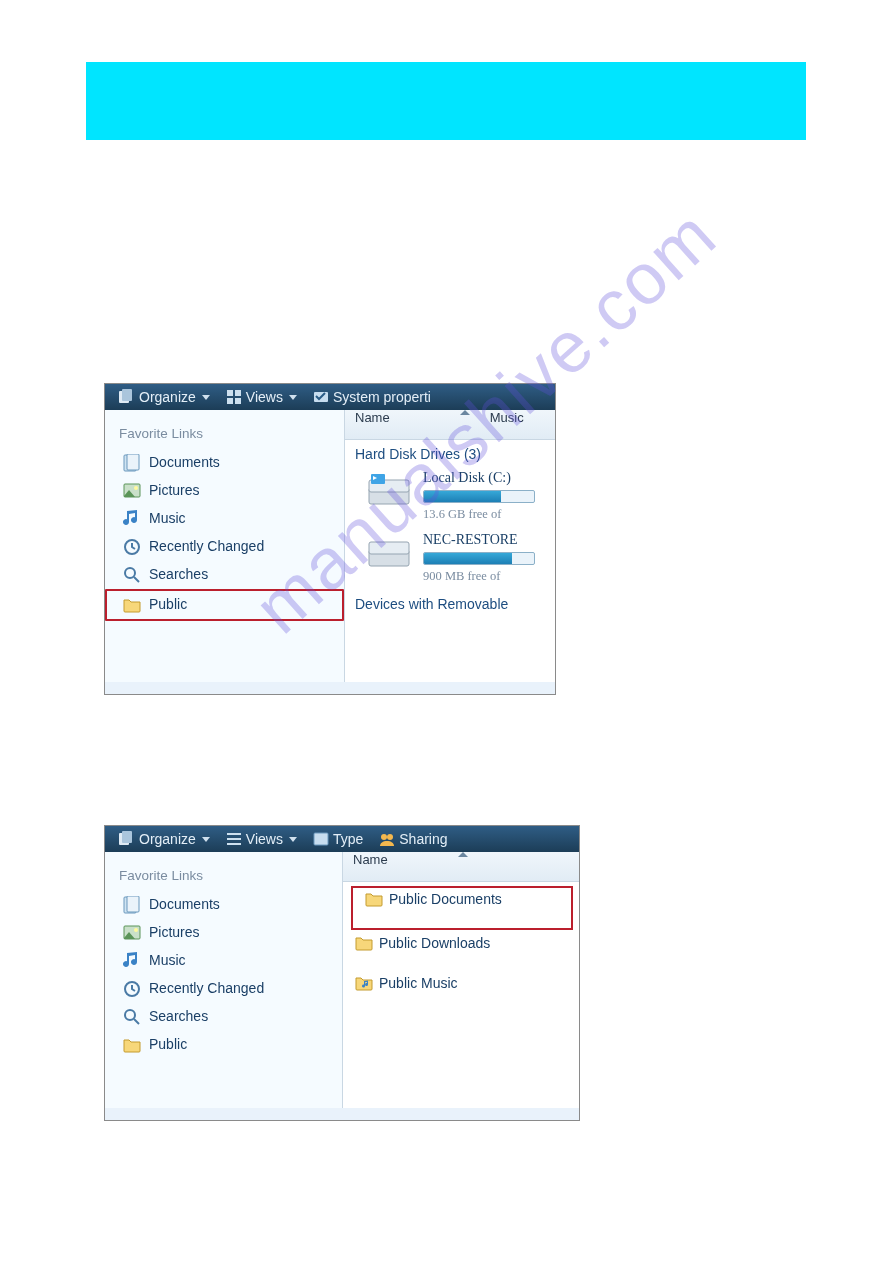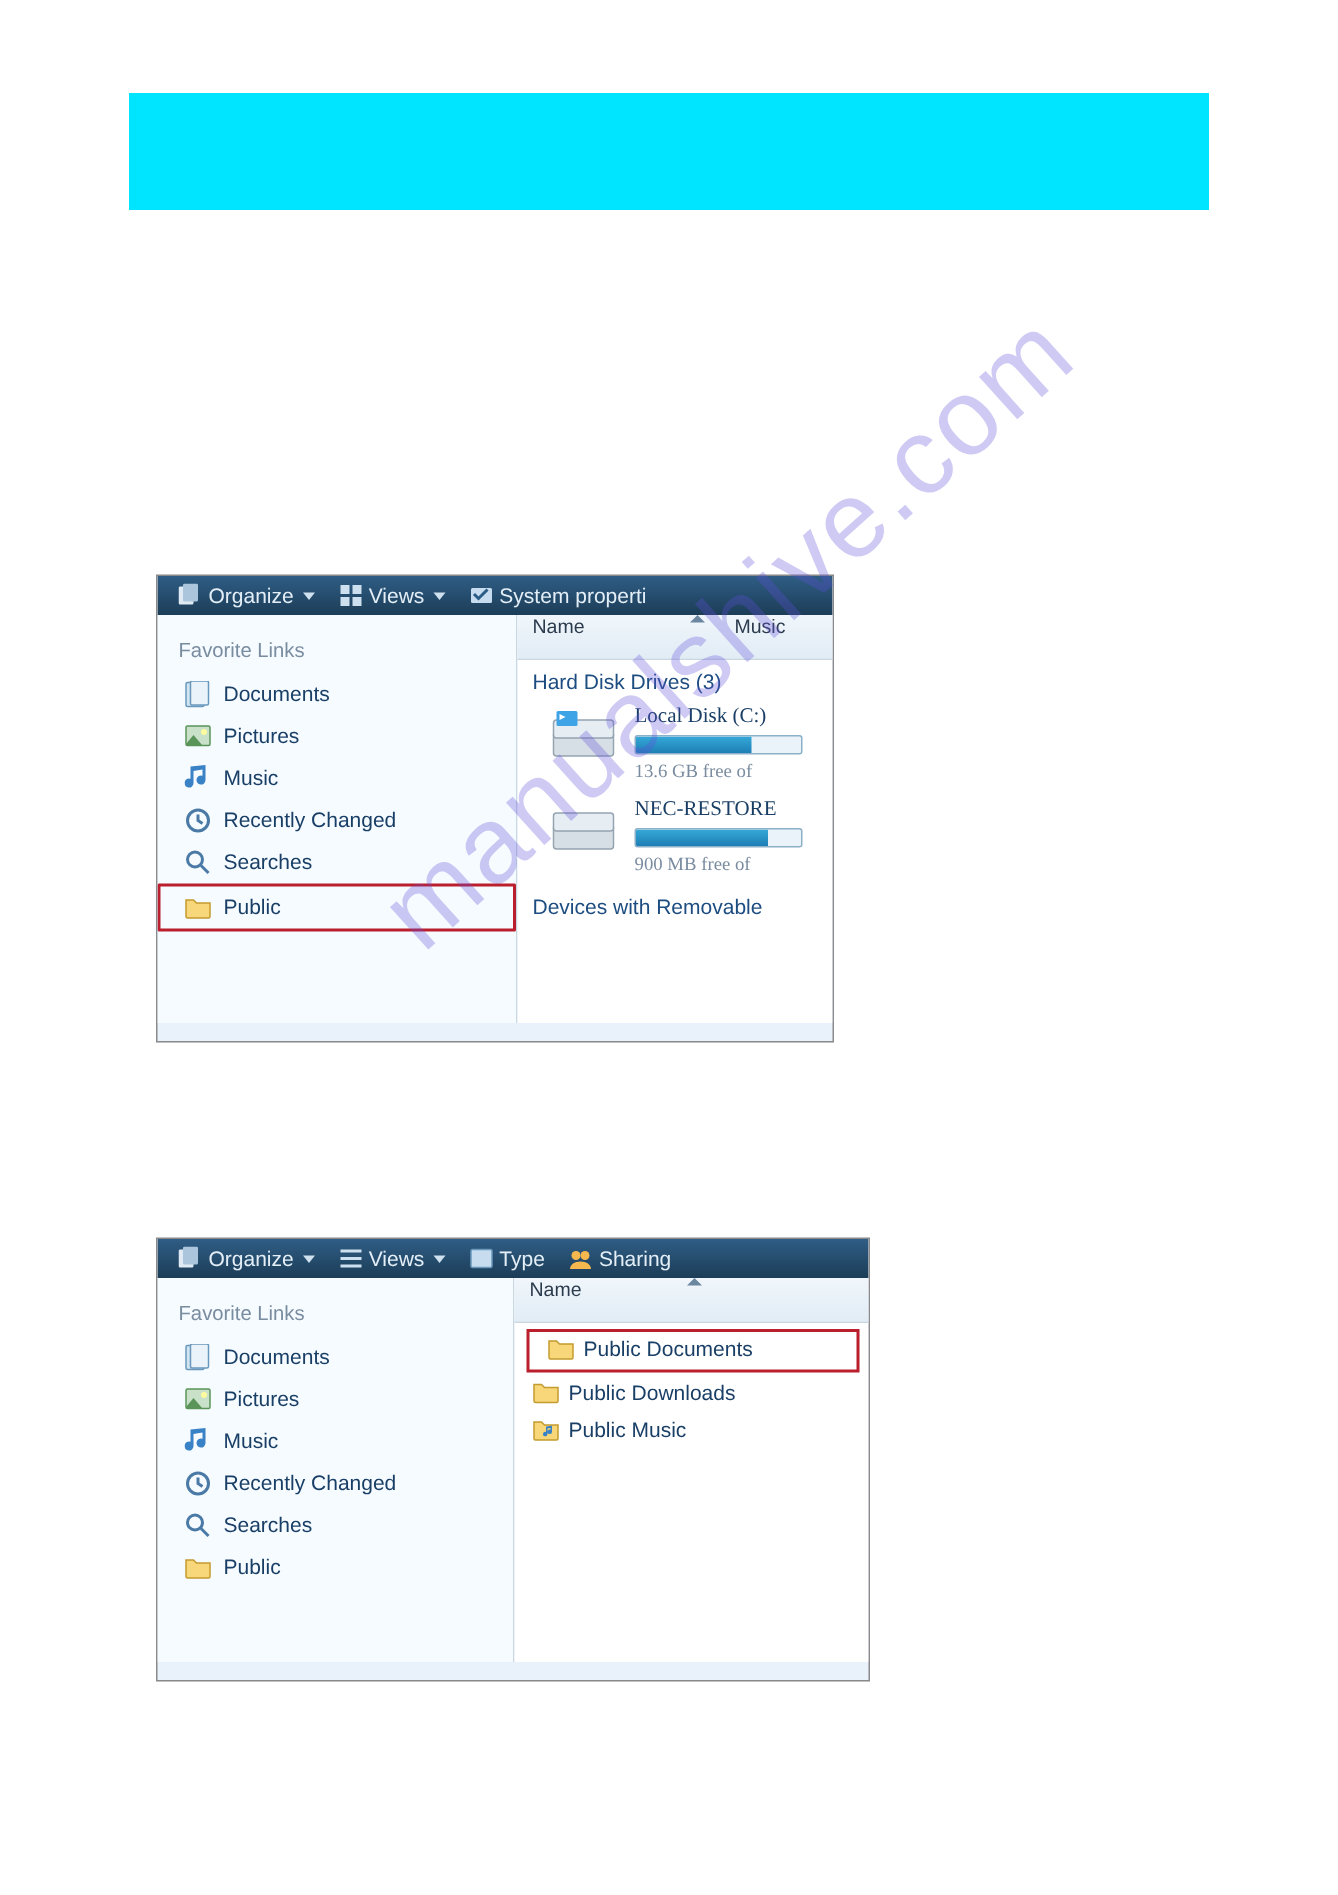--- a/index.html
+++ b/index.html
@@ -134,21 +134,21 @@
   }
   .capacity-fill {
     height: 100%;
     background: linear-gradient(#36a8d8, #1d7fb5);
   }
   .drive-free { color: #7a8ca0; font-size: 12.5px; }
   .folder-row {
     display: flex;
     align-items: center;
     gap: 6px;
-    padding: 3px 6px 6px 12px;
+    padding: 3px 6px 21px 12px;
     font-size: 14px;
     color: #1a3f66;
   }
   .folder-icon { width: 18px; height: 16px; display: inline-flex; }
   .folder-highlight { border: 2px solid #bb1f2d; }
   .watermark {
     position: absolute;
     left: 190px; top: 380px;
     transform: rotate(-42deg);
     transform-origin: center;

